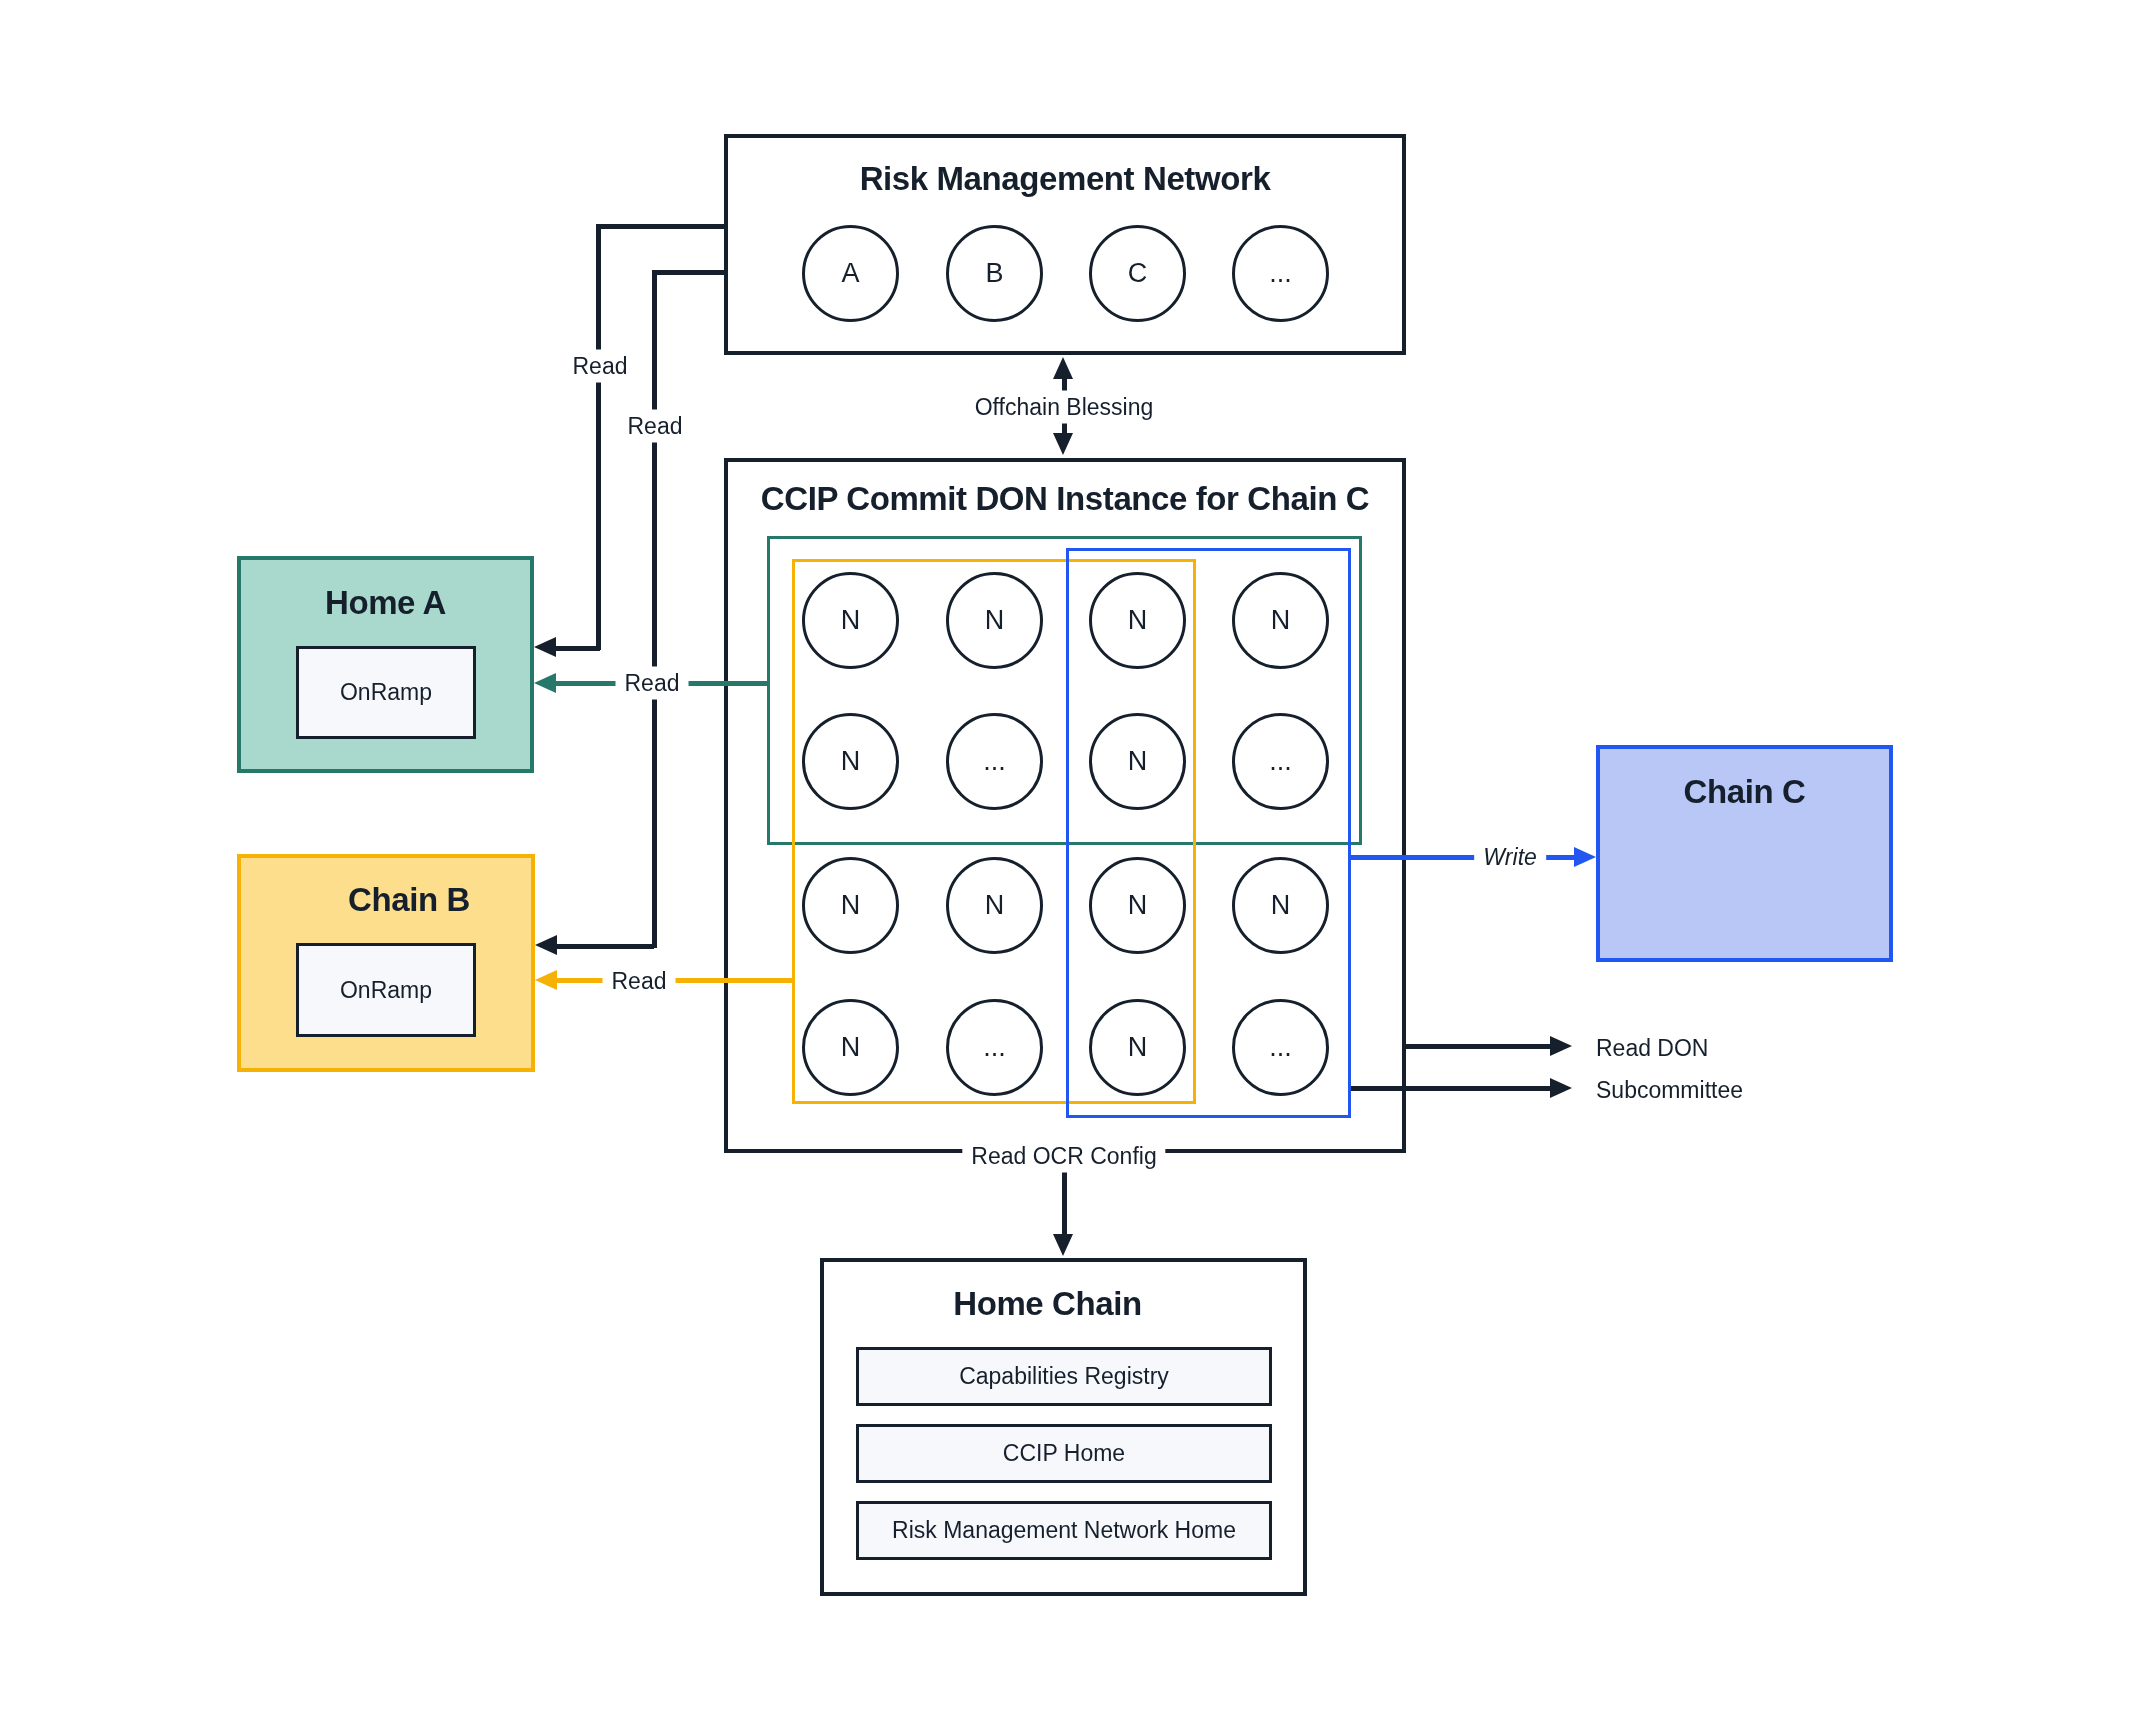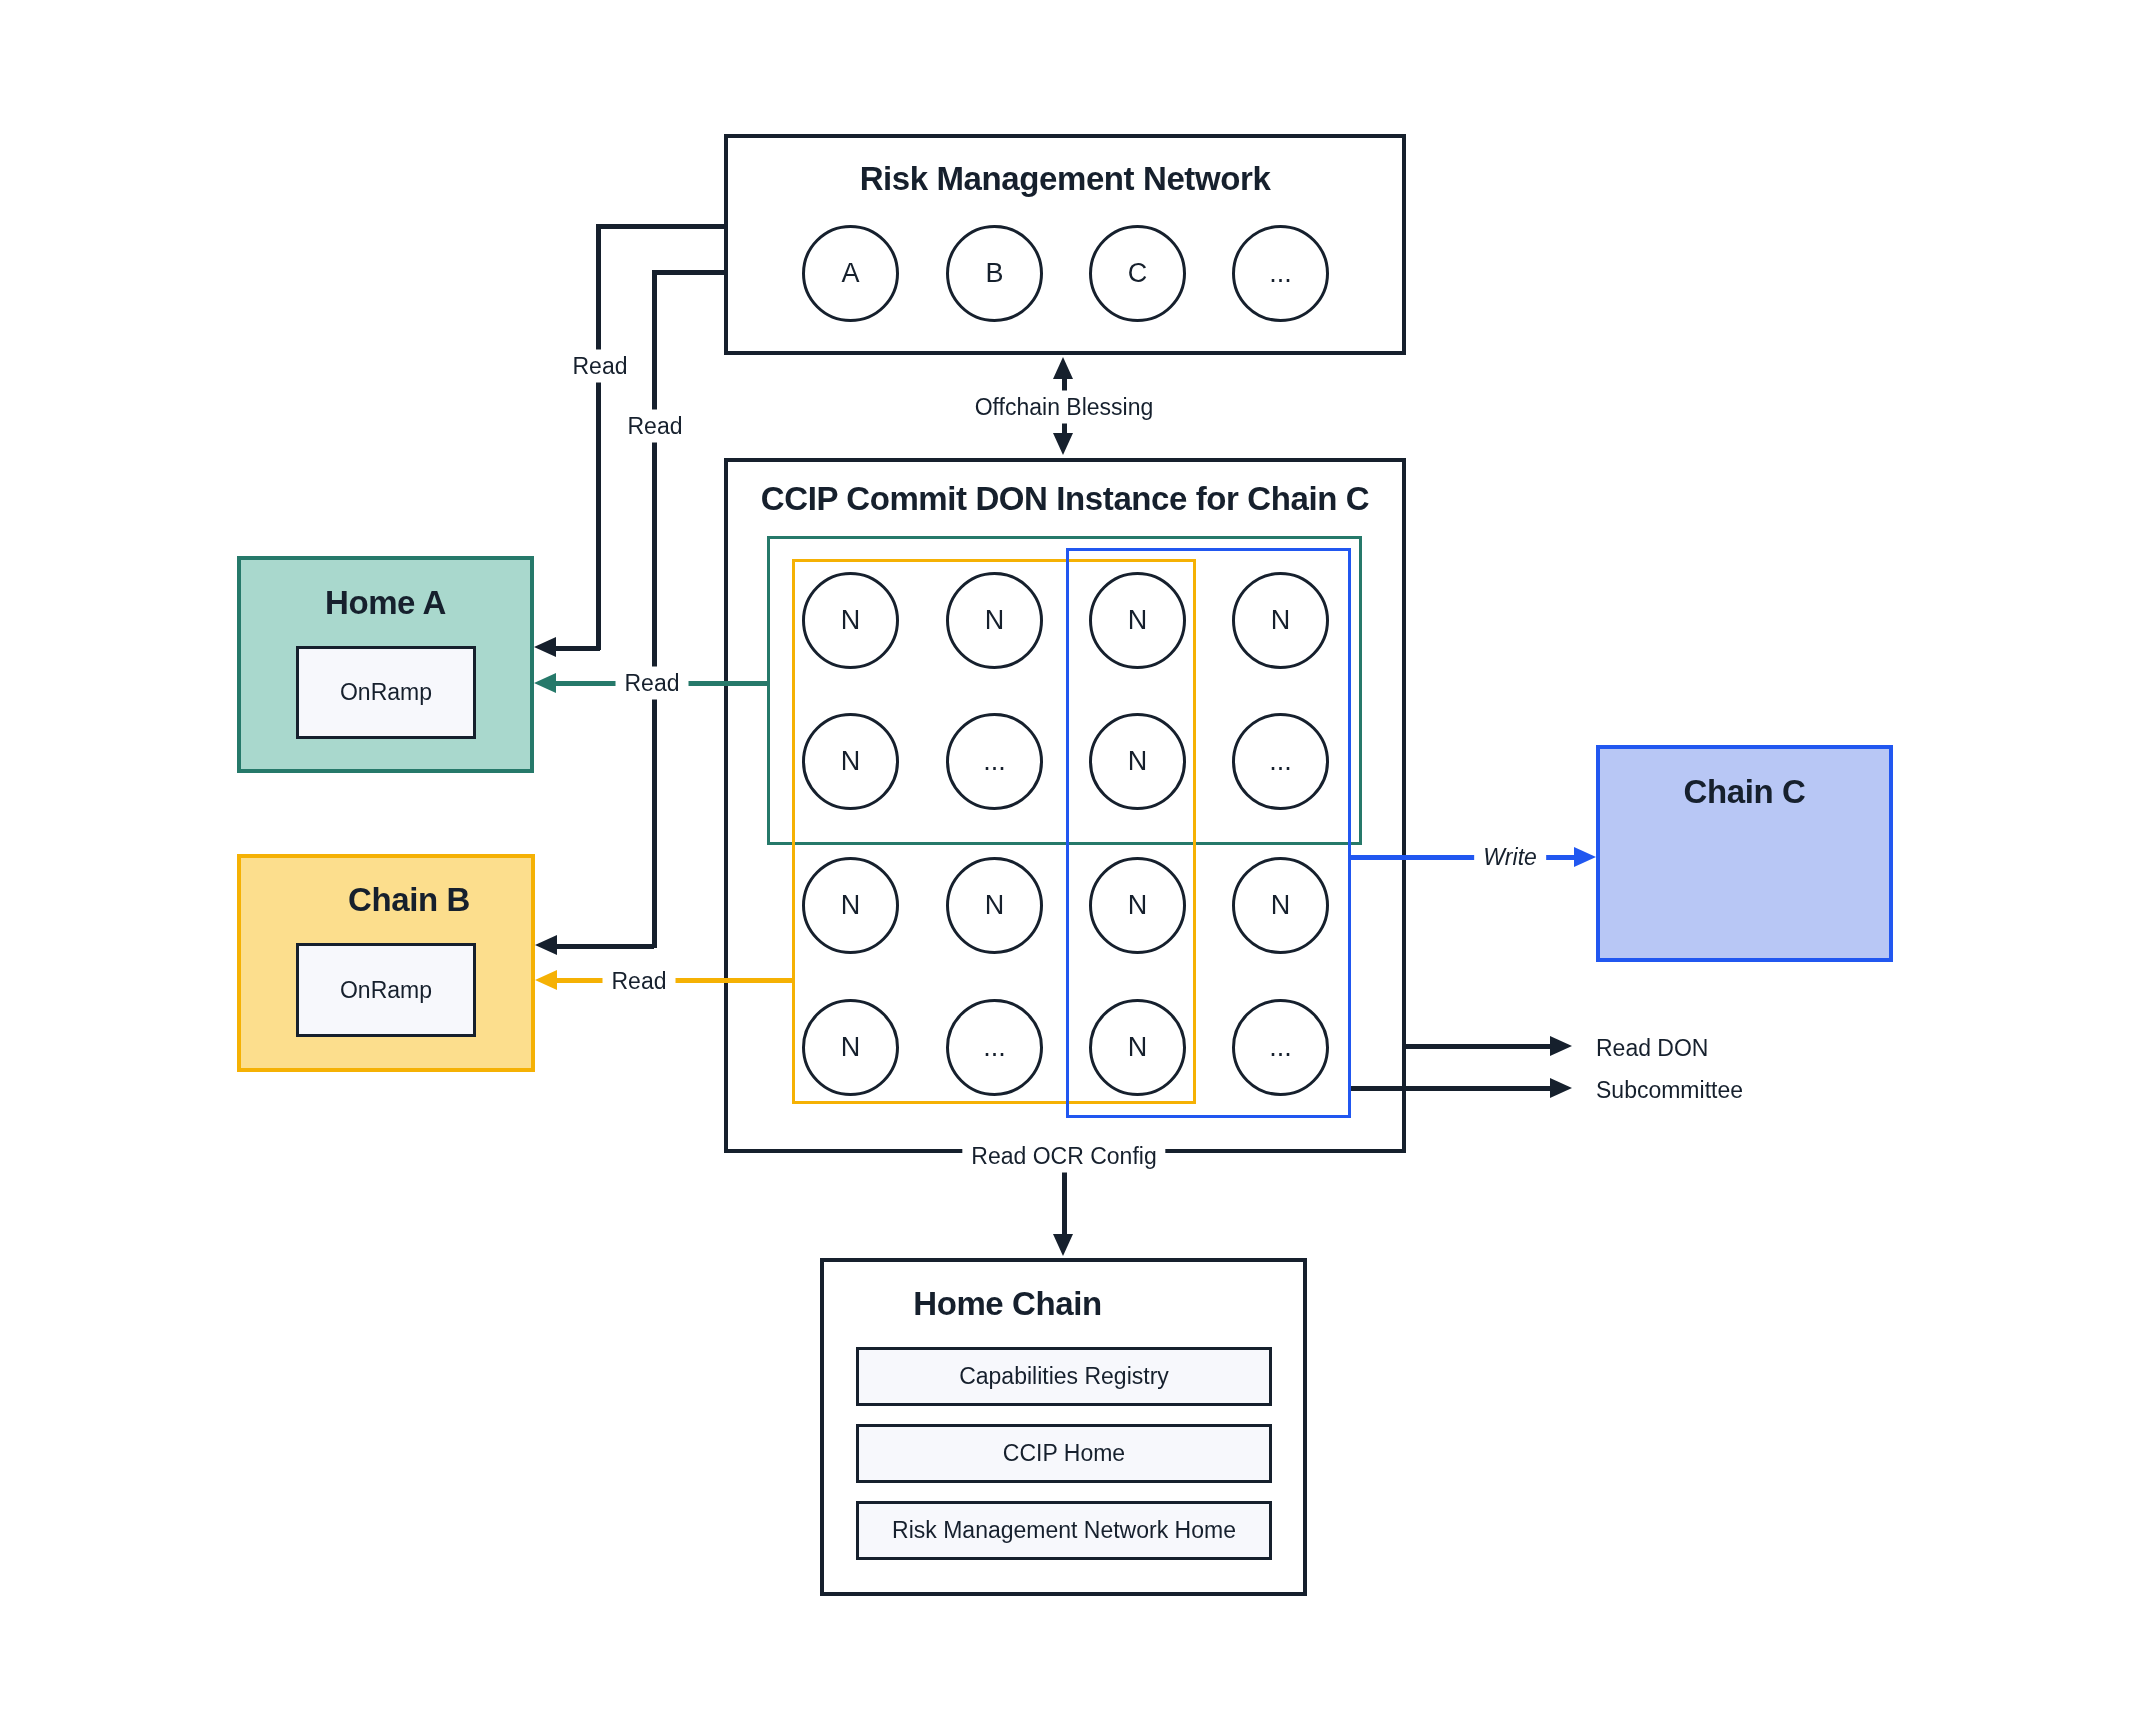--- a/index.html
+++ b/index.html
@@ -131,21 +131,21 @@
   <div class="box" style="left:237px;top:854px;width:298px;height:218px;background:var(--yellow_fill);border-color:var(--yellow);"></div>
   <div class="title" style="left:237px;top:881px;width:298px;margin-left:23px;">Chain B</div>
   <div class="panel" style="left:296px;top:943px;width:180px;height:94px;">
     <span>OnRamp</span>
     </div>
 
   <div class="box" style="left:1596px;top:745px;width:297px;height:217px;background:var(--blue_fill);border-color:var(--blue);"></div>
   <div class="title" style="left:1596px;top:773px;width:297px;">Chain C</div>
 
   <div class="box" style="left:820px;top:1258px;width:487px;height:338px;"></div>
-  <div class="title" style="left:804px;top:1285px;width:407px;">Home Chain</div>
+  <div class="title" style="left:844px;top:1285px;width:407px;">Home Chain</div>
   <div class="panel" style="left:856px;top:1424px;width:416px;height:59px;">
     <span>CCIP Home</span>
     </div>
   <div class="panel" style="left:856px;top:1347px;width:416px;height:59px;">
     <span>Capabilities Registry</span>
     </div>
   <div class="panel" style="left:856px;top:1501px;width:416px;height:59px;">
     <span>Risk Management Network Home</span>
     </div>
 

